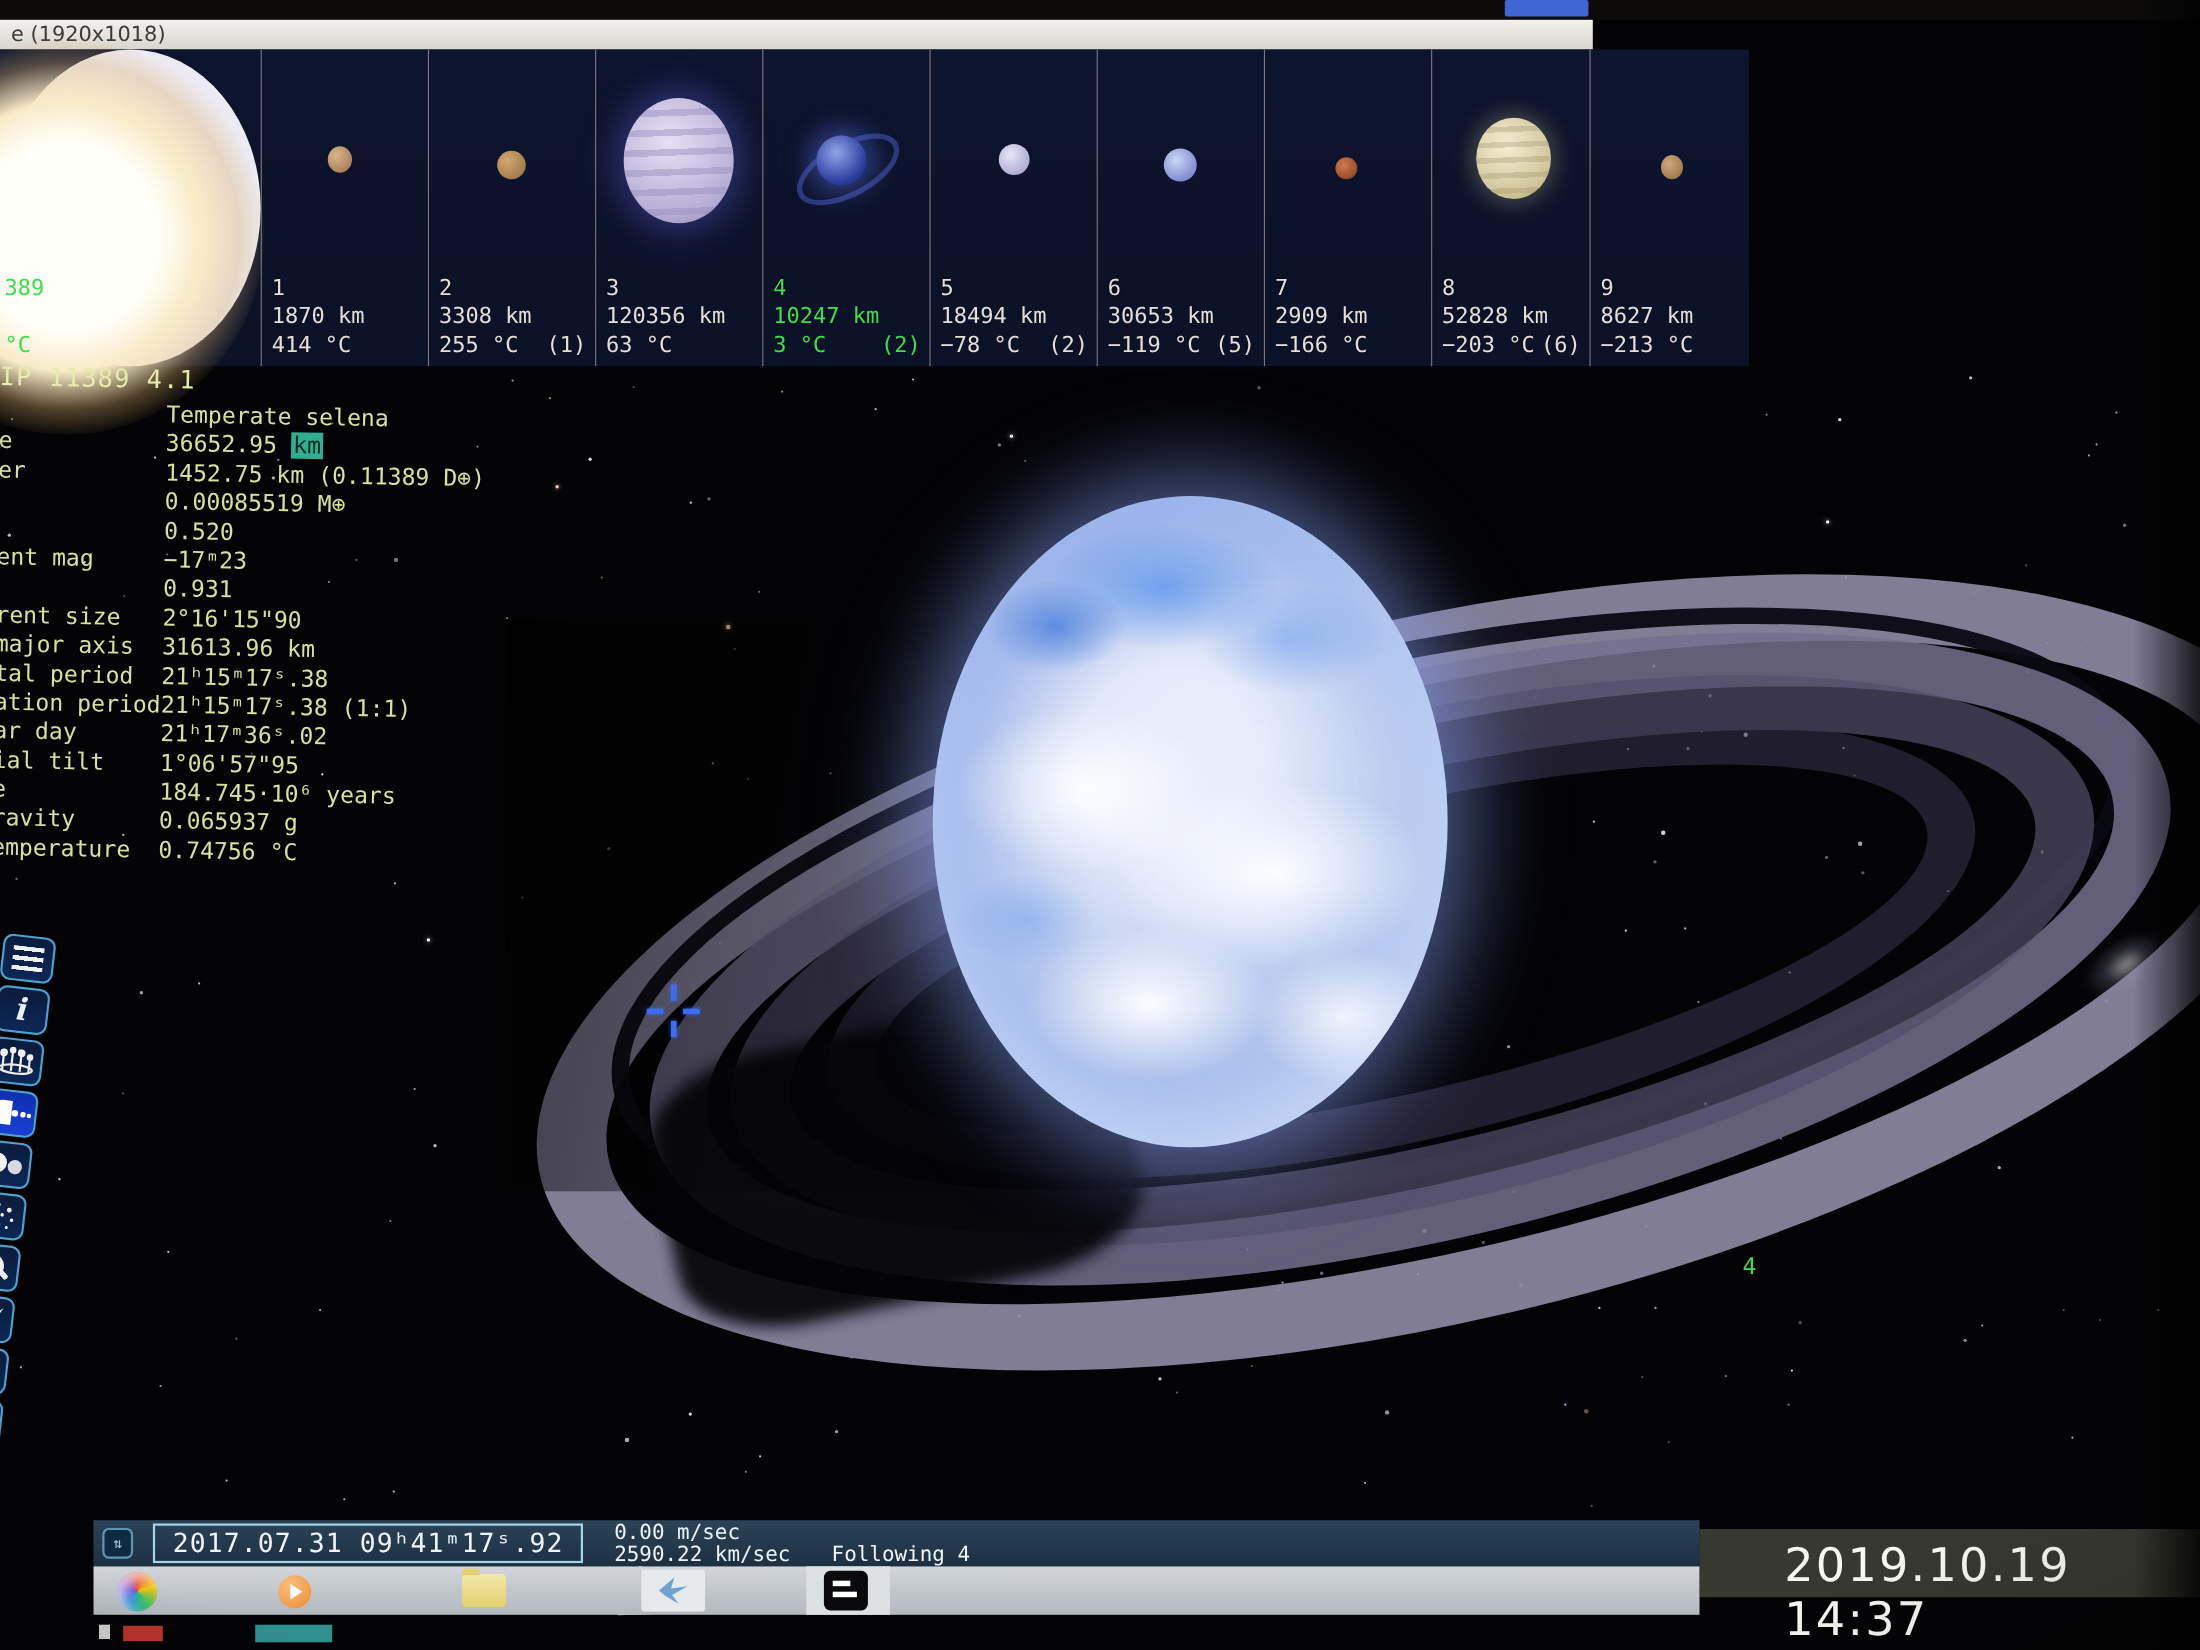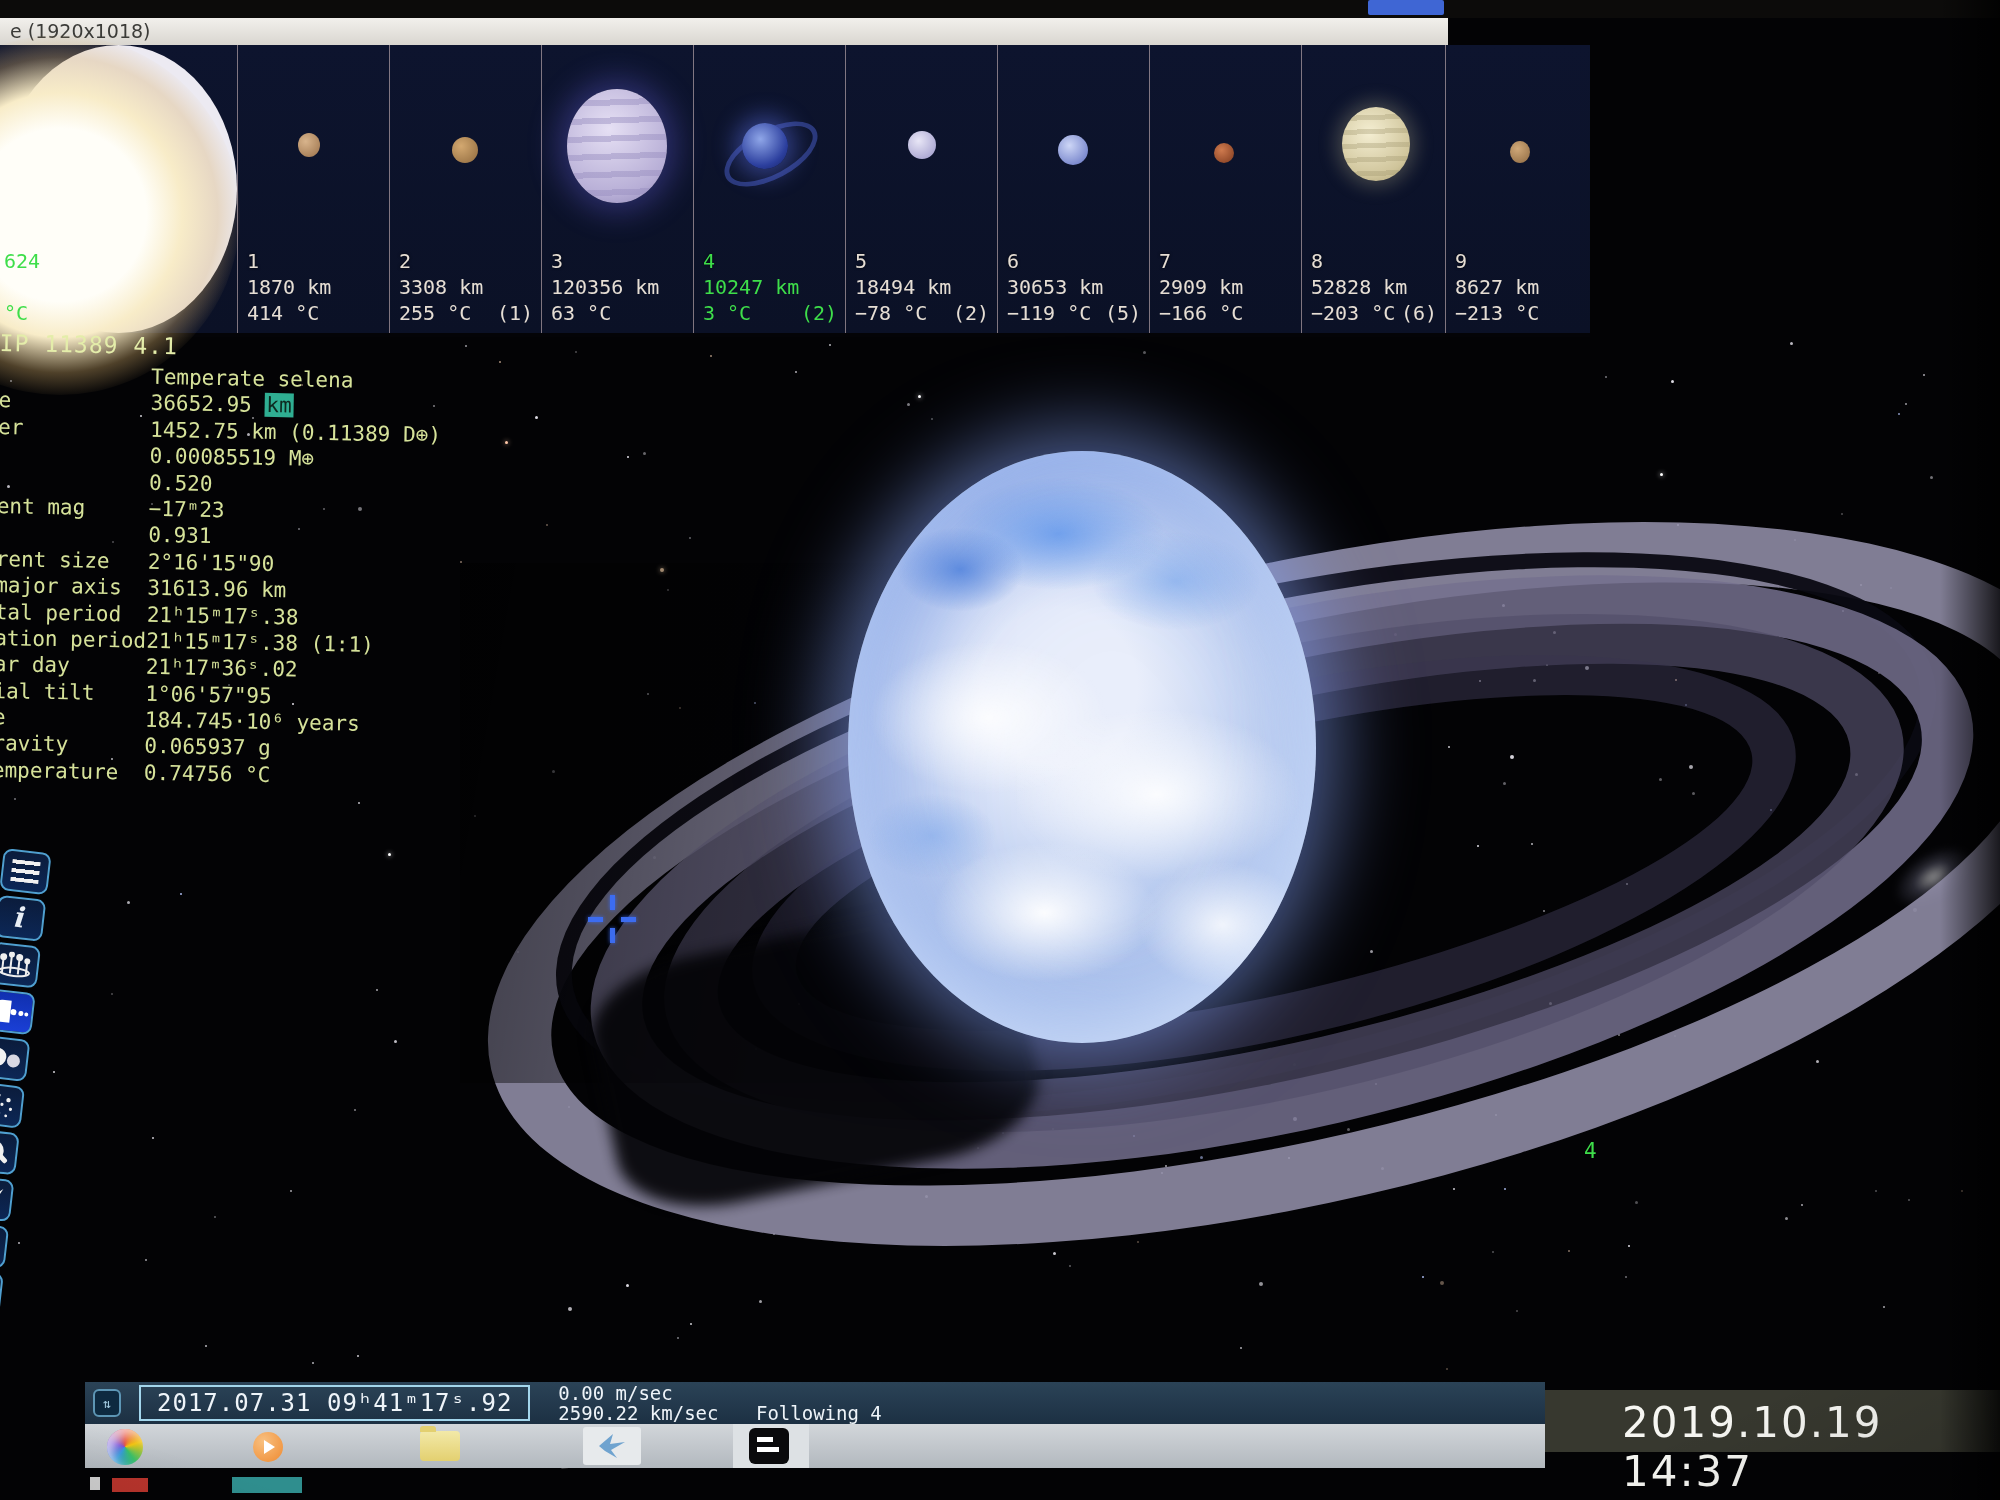--- a/index.html
+++ b/index.html
@@ -162,21 +162,21 @@
 
   <div class="topstrip"></div>
   <div class="bluechip"></div>
   <div class="titlebar">
     <span>e (1920x1018)</span>
   </div>
 
   <div id="pbrowser">
     <div class="cell star" style="left:0;width:237px">
       <div class="starglow"></div>
-      <div class="sfrag" style="left:4px;bottom:60px">624</div>
+      <div class="sfrag" style="left:4px;bottom:60px">389</div>
       <div class="sfrag" style="left:4px;bottom:8px">°C</div>
     </div>
 
     <div class="cell" style="left:237px;width:152px">
       <div class="pl p1"></div>
       <div class="num">1</div>
       <div class="diam">1870 km</div>
       <div class="temp">414 °C</div>
     </div>
 

